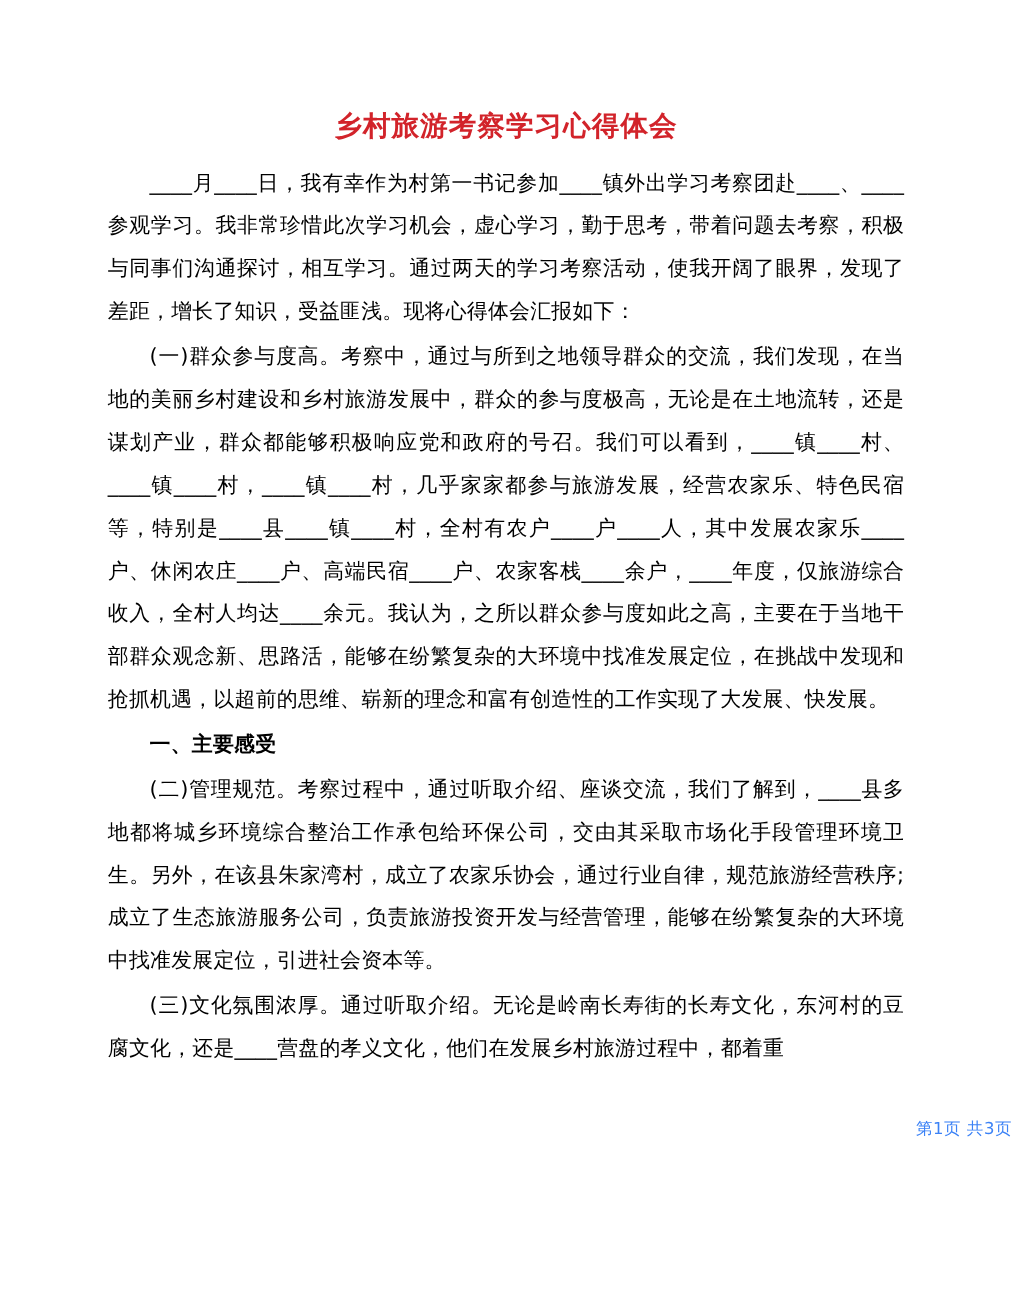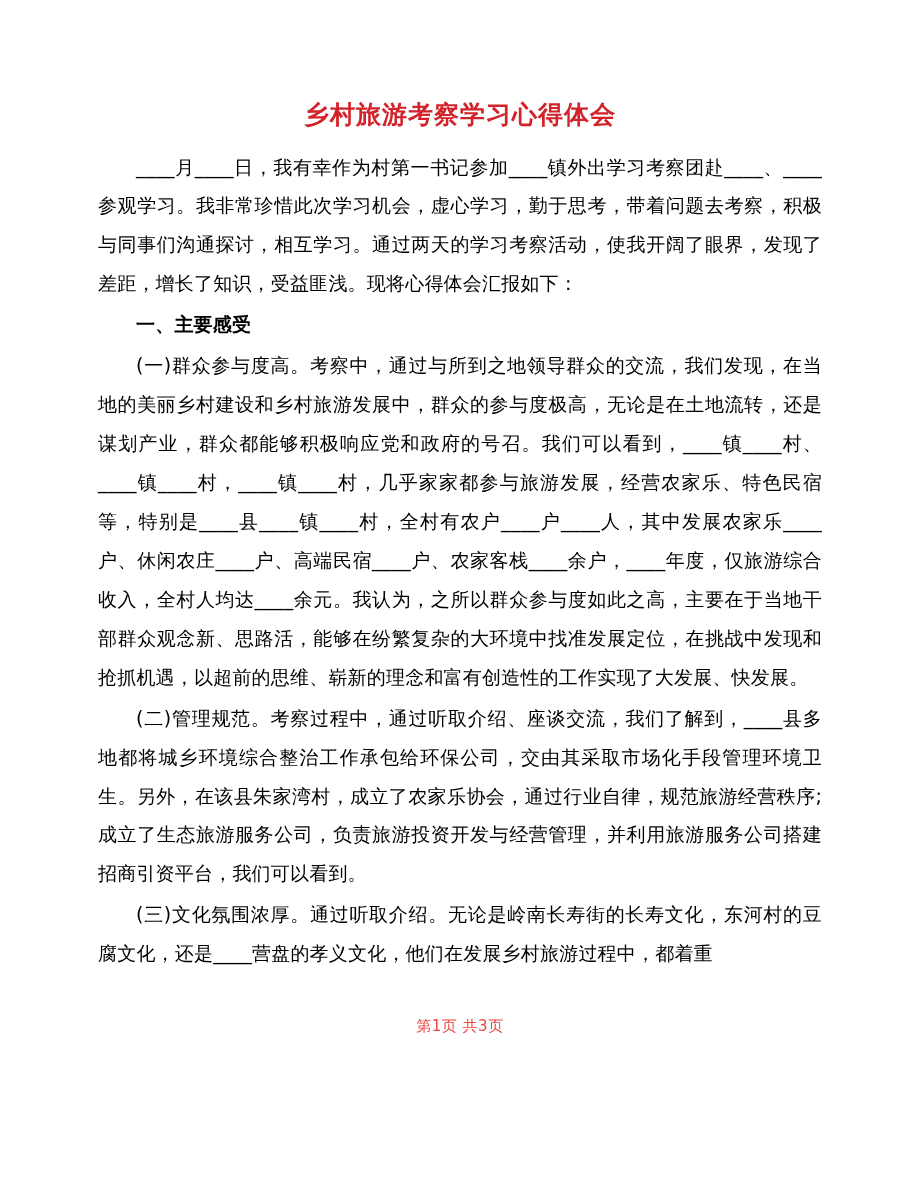--- a/index.html
+++ b/index.html
@@ -44,32 +44,32 @@
     font-weight: bold;
   }
   .para.tight {
     margin-bottom: 0;
   }
   .footer {
     position: absolute;
     left: 0;
     right: 0;
     bottom: 38px;
-    text-align: center;
+    text-align: right;
     font-size: 15px;
-    color: #ef4444;
+    color: #3b82f6;
     letter-spacing: 0.5px;
   }
 </style>
 </head>
 <body>
 
 <div class="page">
   <h1 class="doc-title">乡村旅游考察学习心得体会</h1>
 
   <p class="para">____月____日，我有幸作为村第一书记参加____镇外出学习考察团赴____、____参观学习。我非常珍惜此次学习机会，虚心学习，勤于思考，带着问题去考察，积极与同事们沟通探讨，相互学习。通过两天的学习考察活动，使我开阔了眼界，发现了差距，增长了知识，受益匪浅。现将心得体会汇报如下：</p>
+  <p class="para">(一)群众参与度高。考察中，通过与所到之地领导群众的交流，我们发现，在当地的美丽乡村建设和乡村旅游发展中，群众的参与度极高，无论是在土地流转，还是谋划产业，群众都能够积极响应党和政府的号召。我们可以看到，____镇____村、____镇____村，____镇____村，几乎家家都参与旅游发展，经营农家乐、特色民宿等，特别是____县____镇____村，全村有农户____户____人，其中发展农家乐____户、休闲农庄____户、高端民宿____户、农家客栈____余户，____年度，仅旅游综合收入，全村人均达____余元。我认为，之所以群众参与度如此之高，主要在于当地干部群众观念新、思路活，能够在纷繁复杂的大环境中找准发展定位，在挑战中发现和抢抓机遇，以超前的思维、崭新的理念和富有创造性的工作实现了大发展、快发展。</p>
   <p class="para heading">一、主要感受</p>
-  <p class="para">(一)群众参与度高。考察中，通过与所到之地领导群众的交流，我们发现，在当地的美丽乡村建设和乡村旅游发展中，群众的参与度极高，无论是在土地流转，还是谋划产业，群众都能够积极响应党和政府的号召。我们可以看到，____镇____村、____镇____村，____镇____村，几乎家家都参与旅游发展，经营农家乐、特色民宿等，特别是____县____镇____村，全村有农户____户____人，其中发展农家乐____户、休闲农庄____户、高端民宿____户、农家客栈____余户，____年度，仅旅游综合收入，全村人均达____余元。我认为，之所以群众参与度如此之高，主要在于当地干部群众观念新、思路活，能够在纷繁复杂的大环境中找准发展定位，在挑战中发现和抢抓机遇，以超前的思维、崭新的理念和富有创造性的工作实现了大发展、快发展。</p>
-  <p class="para">(二)管理规范。考察过程中，通过听取介绍、座谈交流，我们了解到，____县多地都将城乡环境综合整治工作承包给环保公司，交由其采取市场化手段管理环境卫生。另外，在该县朱家湾村，成立了农家乐协会，通过行业自律，规范旅游经营秩序;成立了生态旅游服务公司，负责旅游投资开发与经营管理，并利用旅游服务公司搭建招商引资平台，我们可以看到。</p>
+  <p class="para">(二)管理规范。考察过程中，通过听取介绍、座谈交流，我们了解到，____县多地都将城乡环境综合整治工作承包给环保公司，交由其采取市场化手段管理环境卫生。另外，在该县朱家湾村，成立了农家乐协会，通过行业自律，规范旅游经营秩序;成立了生态旅游服务公司，负责旅游投资开发与经营管理，能够在纷繁复杂的大环境中找准发展定位，引进社会资本等。</p>
   <p class="para tight">(三)文化氛围浓厚。通过听取介绍。无论是岭南长寿街的长寿文化，东河村的豆腐文化，还是____营盘的孝义文化，他们在发展乡村旅游过程中，都着重</p>
 
   <div class="footer">第1页 共3页</div>
 </div>
 
 </body></html>

